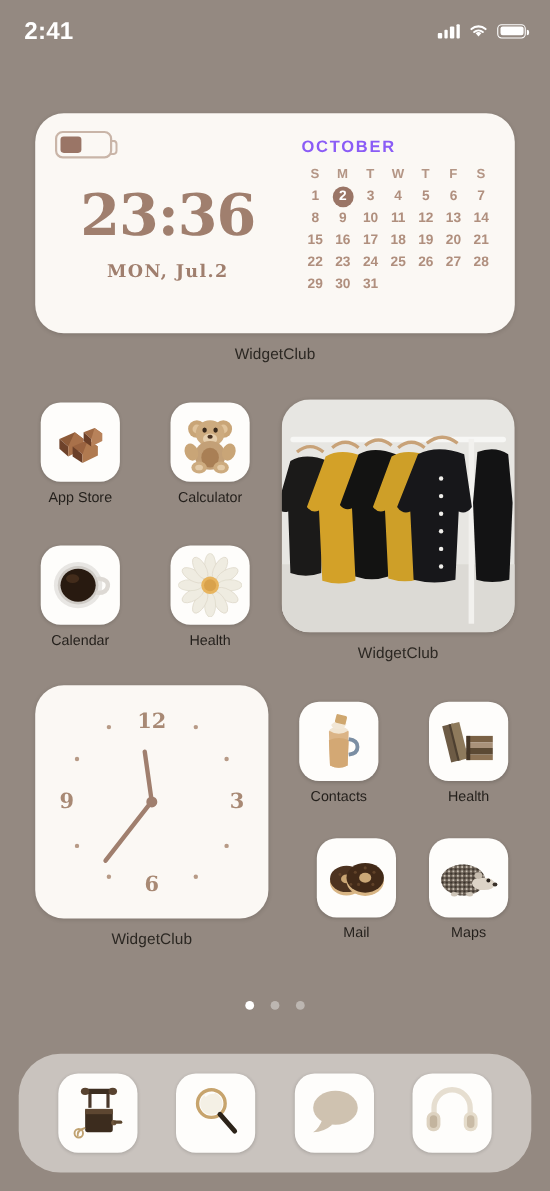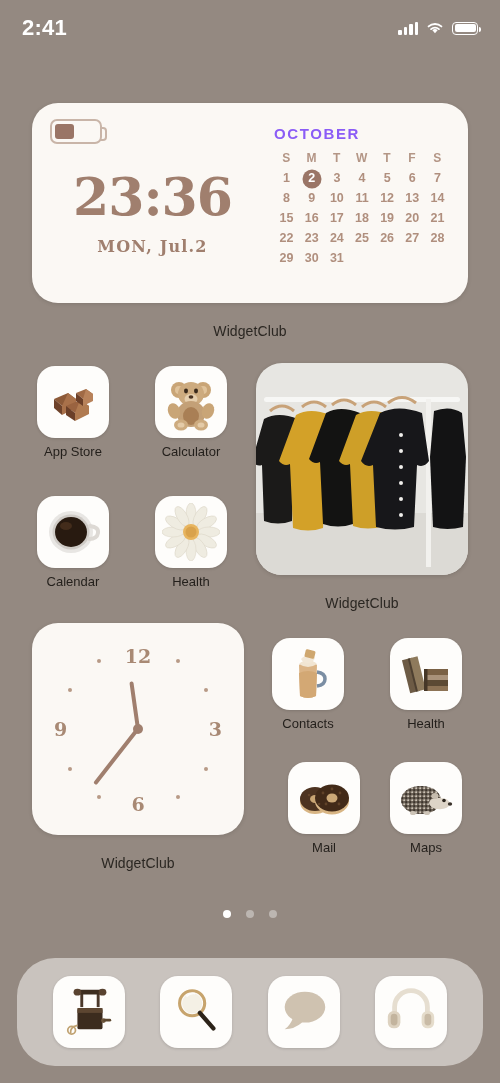--- a/index.html
+++ b/index.html
@@ -23,21 +23,21 @@
   .sig { display:flex; align-items:flex-end; gap:2px; height:13px; }
   .sig i { display:block; width:3.5px; background:#fff; border-radius:1px; }
   .sig i:nth-child(1){height:5px;} .sig i:nth-child(2){height:8px;}
   .sig i:nth-child(3){height:11px;} .sig i:nth-child(4){height:13px;}
   .battery-sb { width:26px; height:13px; border:1.5px solid #fff; border-radius:4px; position:relative; padding:1.5px; }
   .battery-sb::after{ content:""; position:absolute; right:-4px; top:4px; width:2px; height:5px; background:#fff; border-radius:0 2px 2px 0; }
   .battery-sb i{ display:block; width:100%; height:100%; background:#fff; border-radius:2px; }
 
   
   .widget { background:#fbf8f4; border-radius:26px; box-shadow:0 1px 4px rgba(0,0,0,.12); }
-  .wlabel { text-align:center; font-size:14px; color:#2b2722; margin-top:20px; letter-spacing:.1px; }
+  .wlabel { text-align:center; font-size:14px; color:#2b2722; margin-top:10px; letter-spacing:.1px; }
 
   
   .w-top { position:absolute; left:32px; top:103px; width:436px; height:200px;
            display:flex; padding:16px 18px 10px 18px; }
   .w-left { width:218px; display:flex; flex-direction:column; }
   .bat-big { width:52px; height:25px; border:2.5px solid #c9b5a8; border-radius:7px; position:relative; padding:3px; }
   .bat-big::after{ content:""; position:absolute; right:-7px; top:6px; width:5px; height:10px;
                    border:2.5px solid #c9b5a8; border-left:none; border-radius:0 4px 4px 0; }
   .bat-big i{ display:block; height:100%; background:#9a7566; border-radius:3px; }
   .big-time { font-family:"DejaVu Serif", serif; font-weight:700; font-size:52px; color:#a07f6e;

